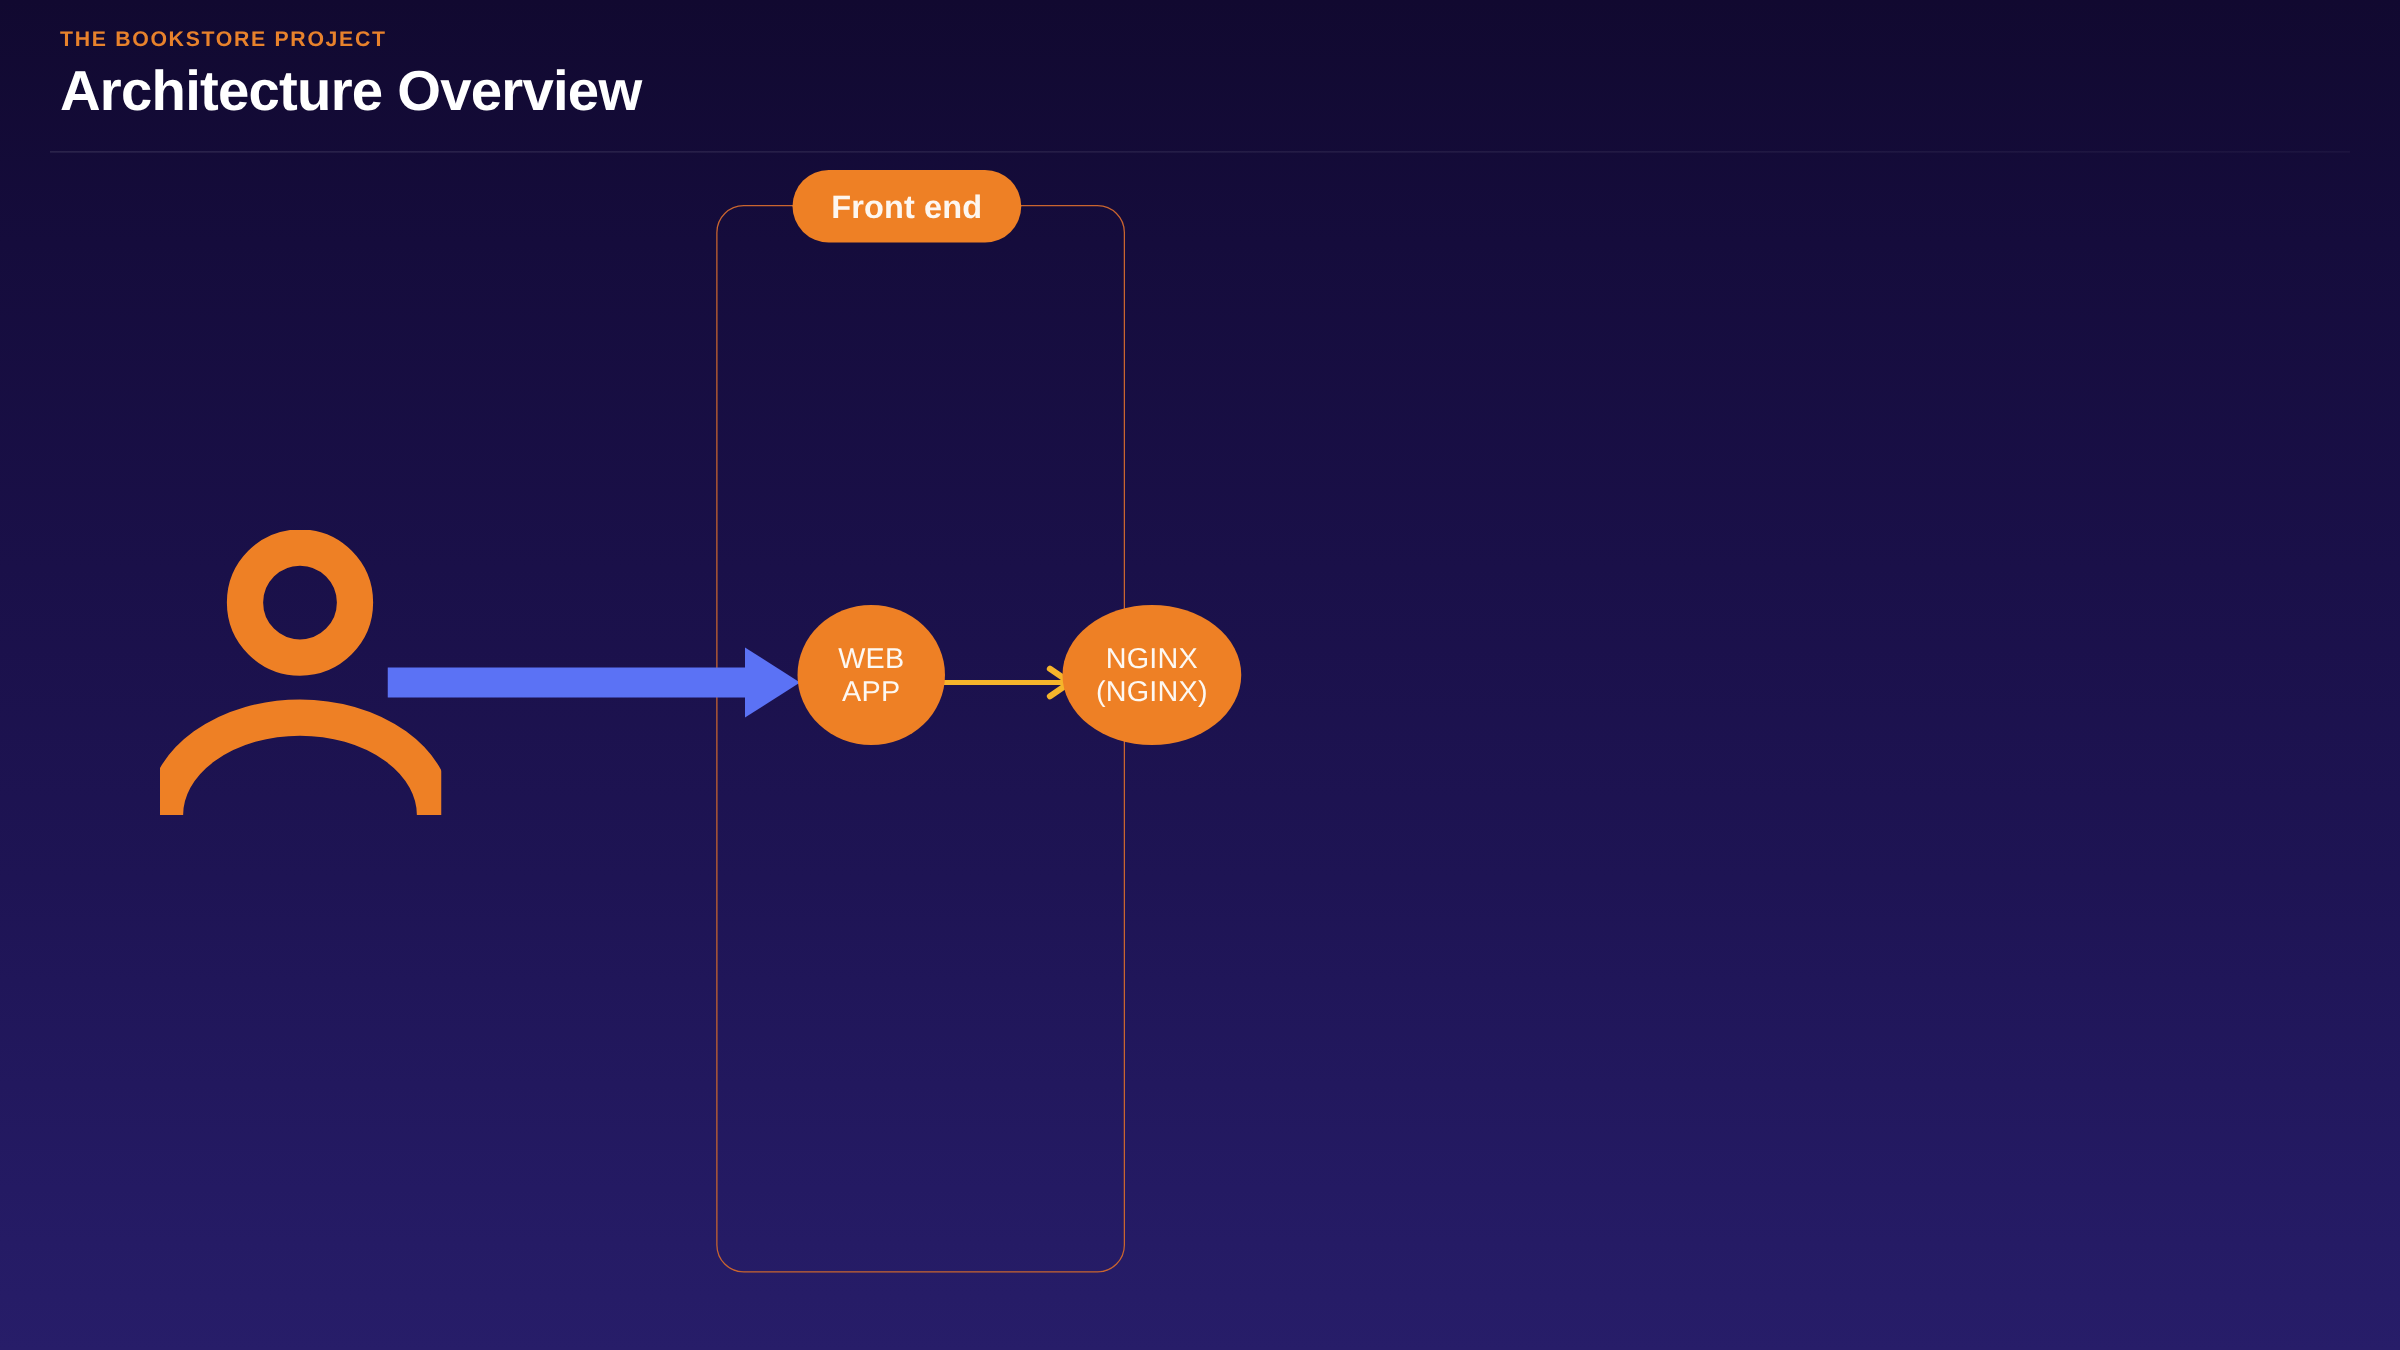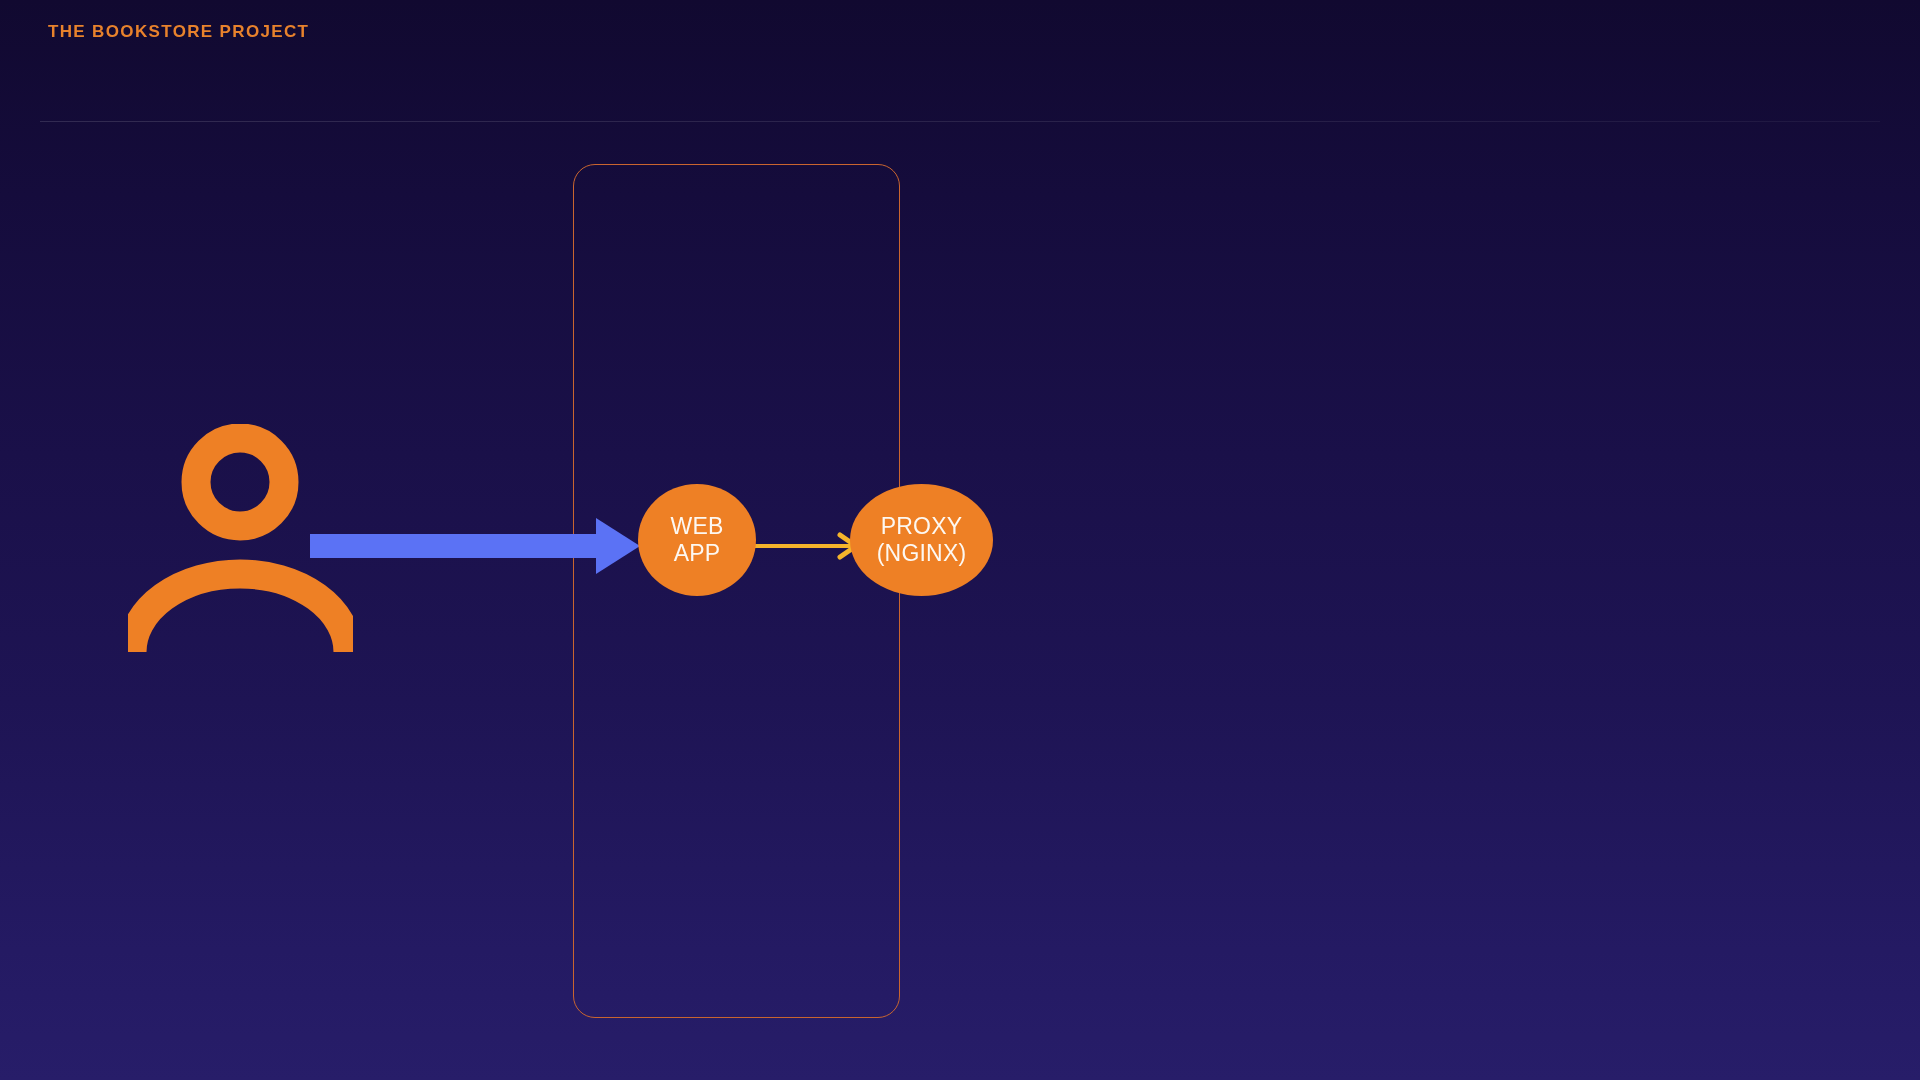--- a/index.html
+++ b/index.html
@@ -150,27 +150,29 @@
     font-size: 23px;
   }
 
   .node-label { display: block; }
 </style>
 </head>
 <body>
 
 <div class="header">
   <div class="kicker">THE BOOKSTORE PROJECT</div>
+  <h1 class="page-title">Architecture Overview</h1>
 </div>
 <div class="header-rule"></div>
 
 <div class="canvas">
 
   <div class="group-box"></div>
 
+  <div class="group-badge">Front end</div>
 
   <div class="actor">
     <svg width="225" height="232" viewBox="0 0 225 232">
       <circle cx="112" cy="58" r="44" fill="none" stroke="#ee8025" stroke-width="29"></circle>
       <path d="M 4 228 A 108 78 0 0 1 220 228" fill="none" stroke="#ee8025" stroke-width="29" stroke-linecap="butt"></path>
     </svg>
   </div>
 
   <div class="arrow-user-web">
     <svg width="330" height="60" viewBox="0 0 330 60">
@@ -188,18 +190,18 @@
 
   <div class="node node-web">
     <div>
       <span class="node-label">WEB</span>
       <span class="node-label">APP</span>
     </div>
   </div>
 
   <div class="node node-proxy">
     <div>
-      <span class="node-label">PROXY</span>
+      <span class="node-label">NGINX</span>
       <span class="node-label">(NGINX)</span>
     </div>
   </div>
 
 </div>
 
 </body></html>

